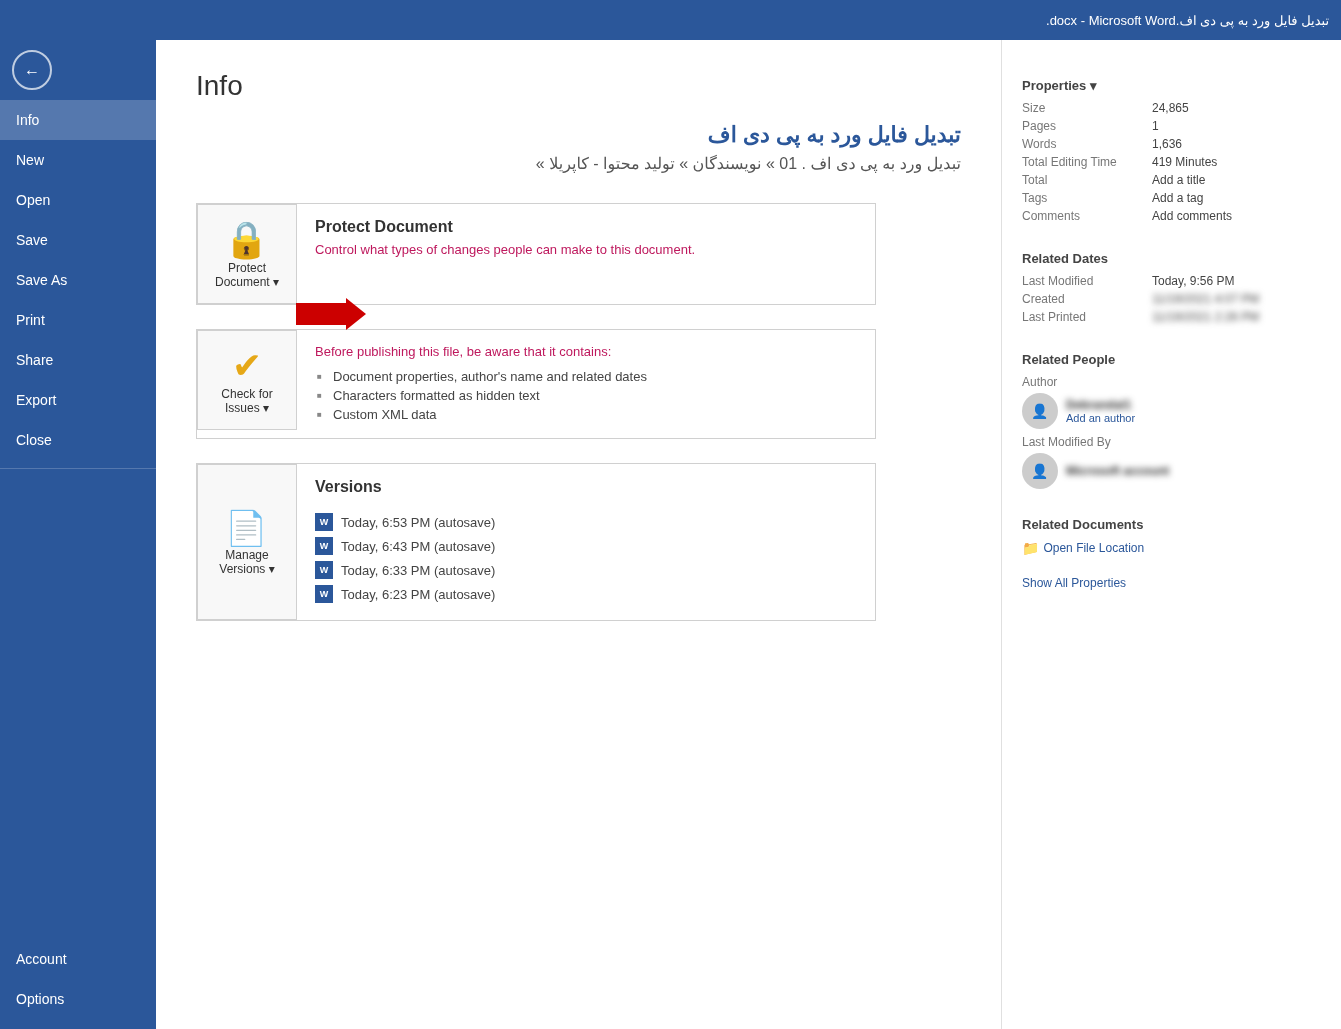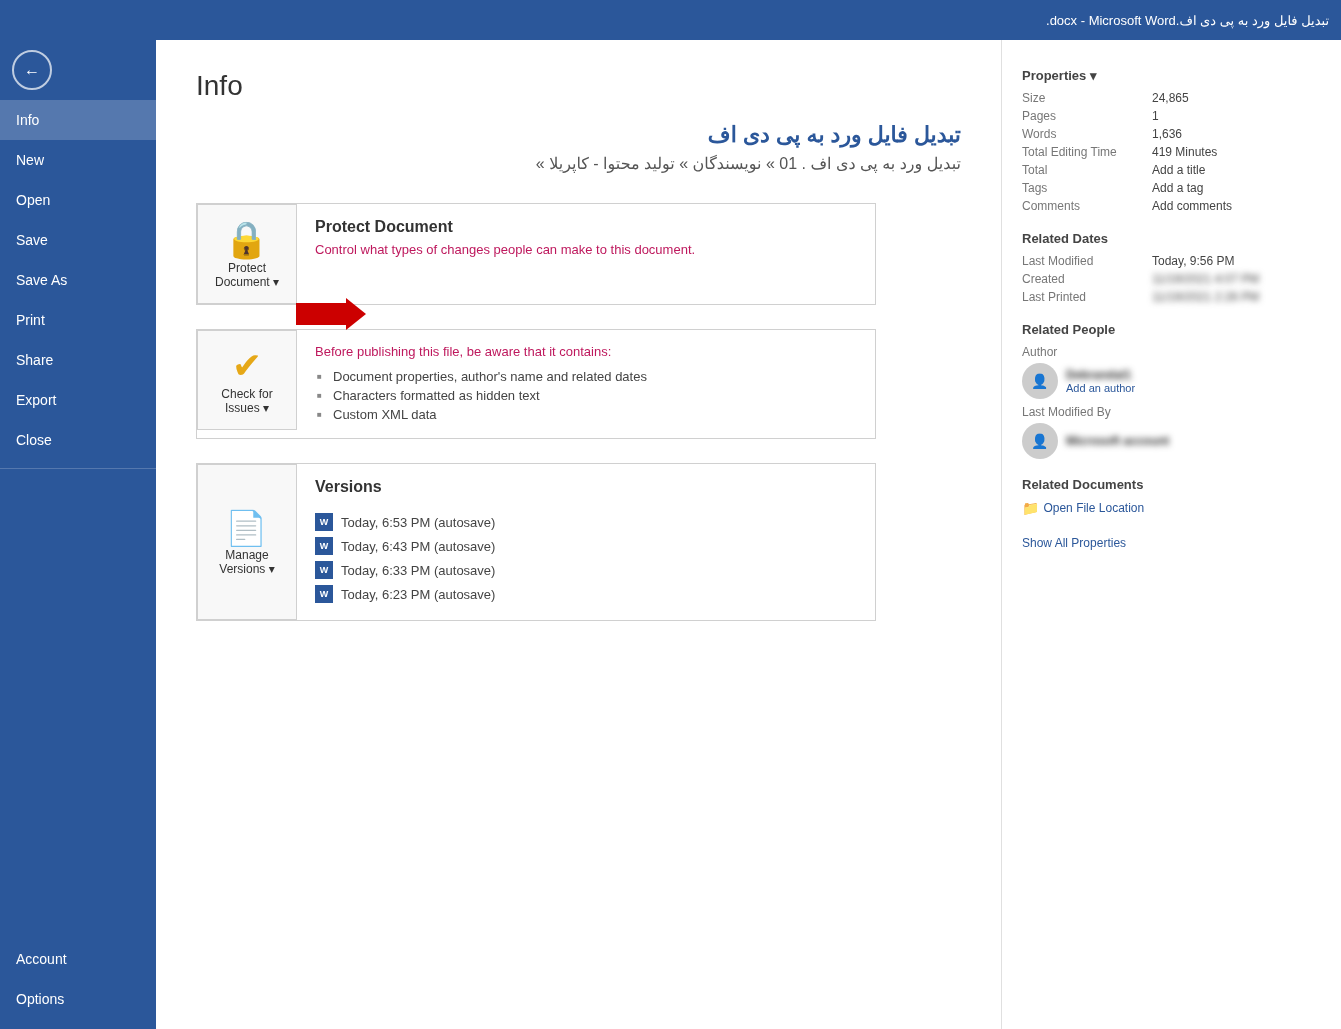--- a/index.html
+++ b/index.html
@@ -211,21 +211,21 @@
       border-left: 1px solid #e0e0e0;
       font-size: 13px;
       flex-shrink: 0;
       overflow-y: auto;
     }
 
     .panel-section-title {
       font-size: 13px;
       font-weight: 700;
       color: #444;
-      margin-top: 18px;
+      margin-top: 28px;
       margin-bottom: 8px;
     }
 
     .prop-row {
       display: flex;
       margin-bottom: 4px;
       font-size: 12px;
     }
 
     .prop-label {

